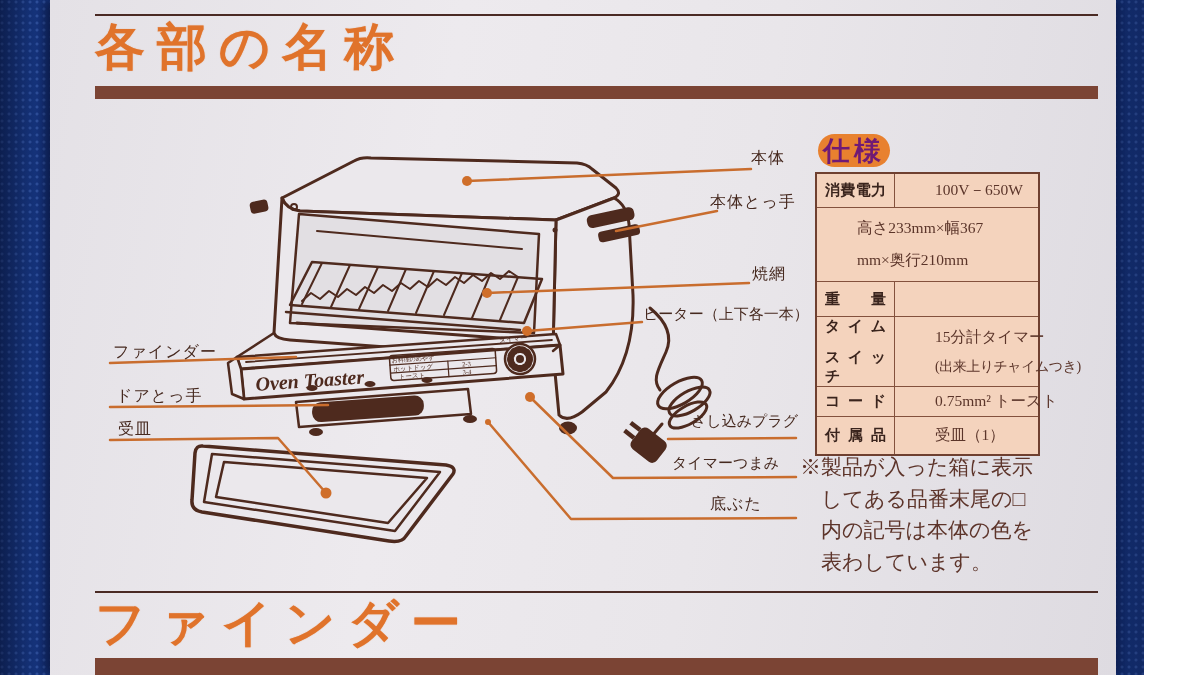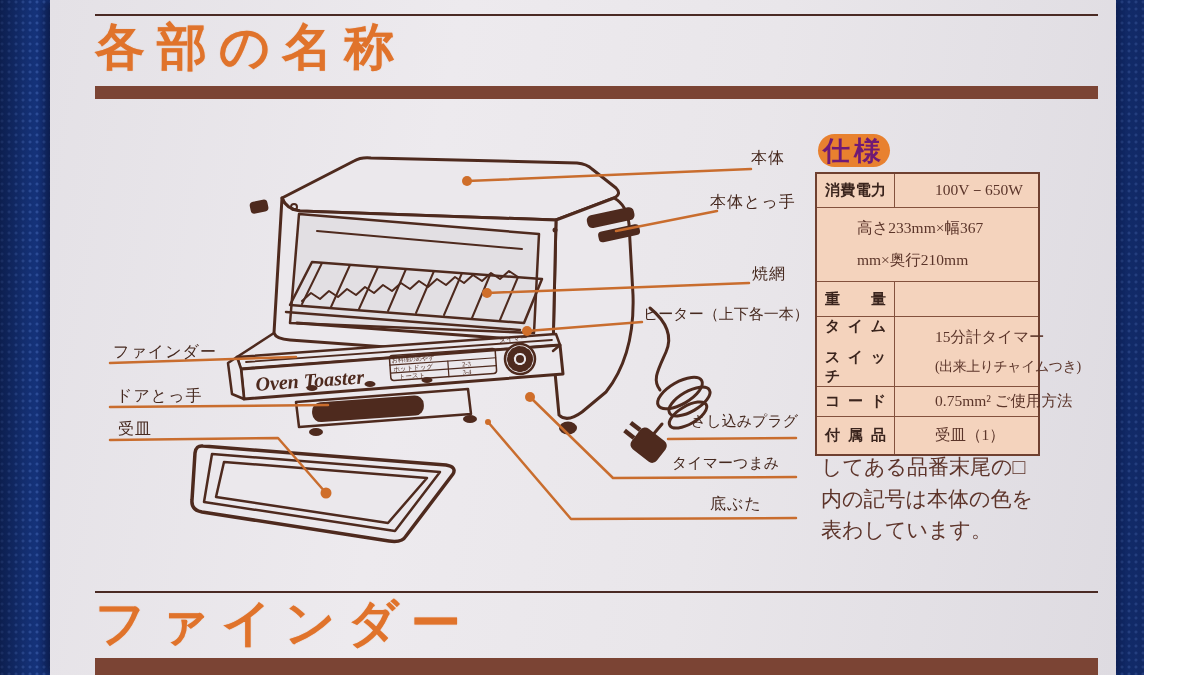--- a/index.html
+++ b/index.html
@@ -220,34 +220,35 @@
         <div class="spec-value" style="justify-content:space-evenly">
           <span>15分計タイマー</span>
           <span class="sub">(出来上りチャイムつき)</span>
         </div>
       </div>
       <div class="spec-row" style="height:29px">
         <div class="spec-label">
             <span class="j">コード</span>
           </div>
         <div class="spec-value">
-            <span>0.75mm² ご使用方法</span>
+            <span>0.75mm² トースト</span>
           </div>
       </div>
       <div class="spec-row" style="height:37px">
         <div class="spec-label">
             <span class="j">付属品</span>
           </div>
         <div class="spec-value">
             <span>受皿（1）</span>
           </div>
       </div>
     </div>
 
     <div class="note">
+      <div>※製品が入った箱に表示</div>
       <div class="cont">してある品番末尾の□</div>
       <div class="cont">内の記号は本体の色を</div>
       <div class="cont">表わしています。</div>
     </div>
 
     <div class="rule-thin" style="top:591px"></div>
     <h2 class="sec-title" style="top:596px">ファインダー</h2>
     <div class="rule-thick" style="top:658px;height:17px"></div>
 
   </div>

